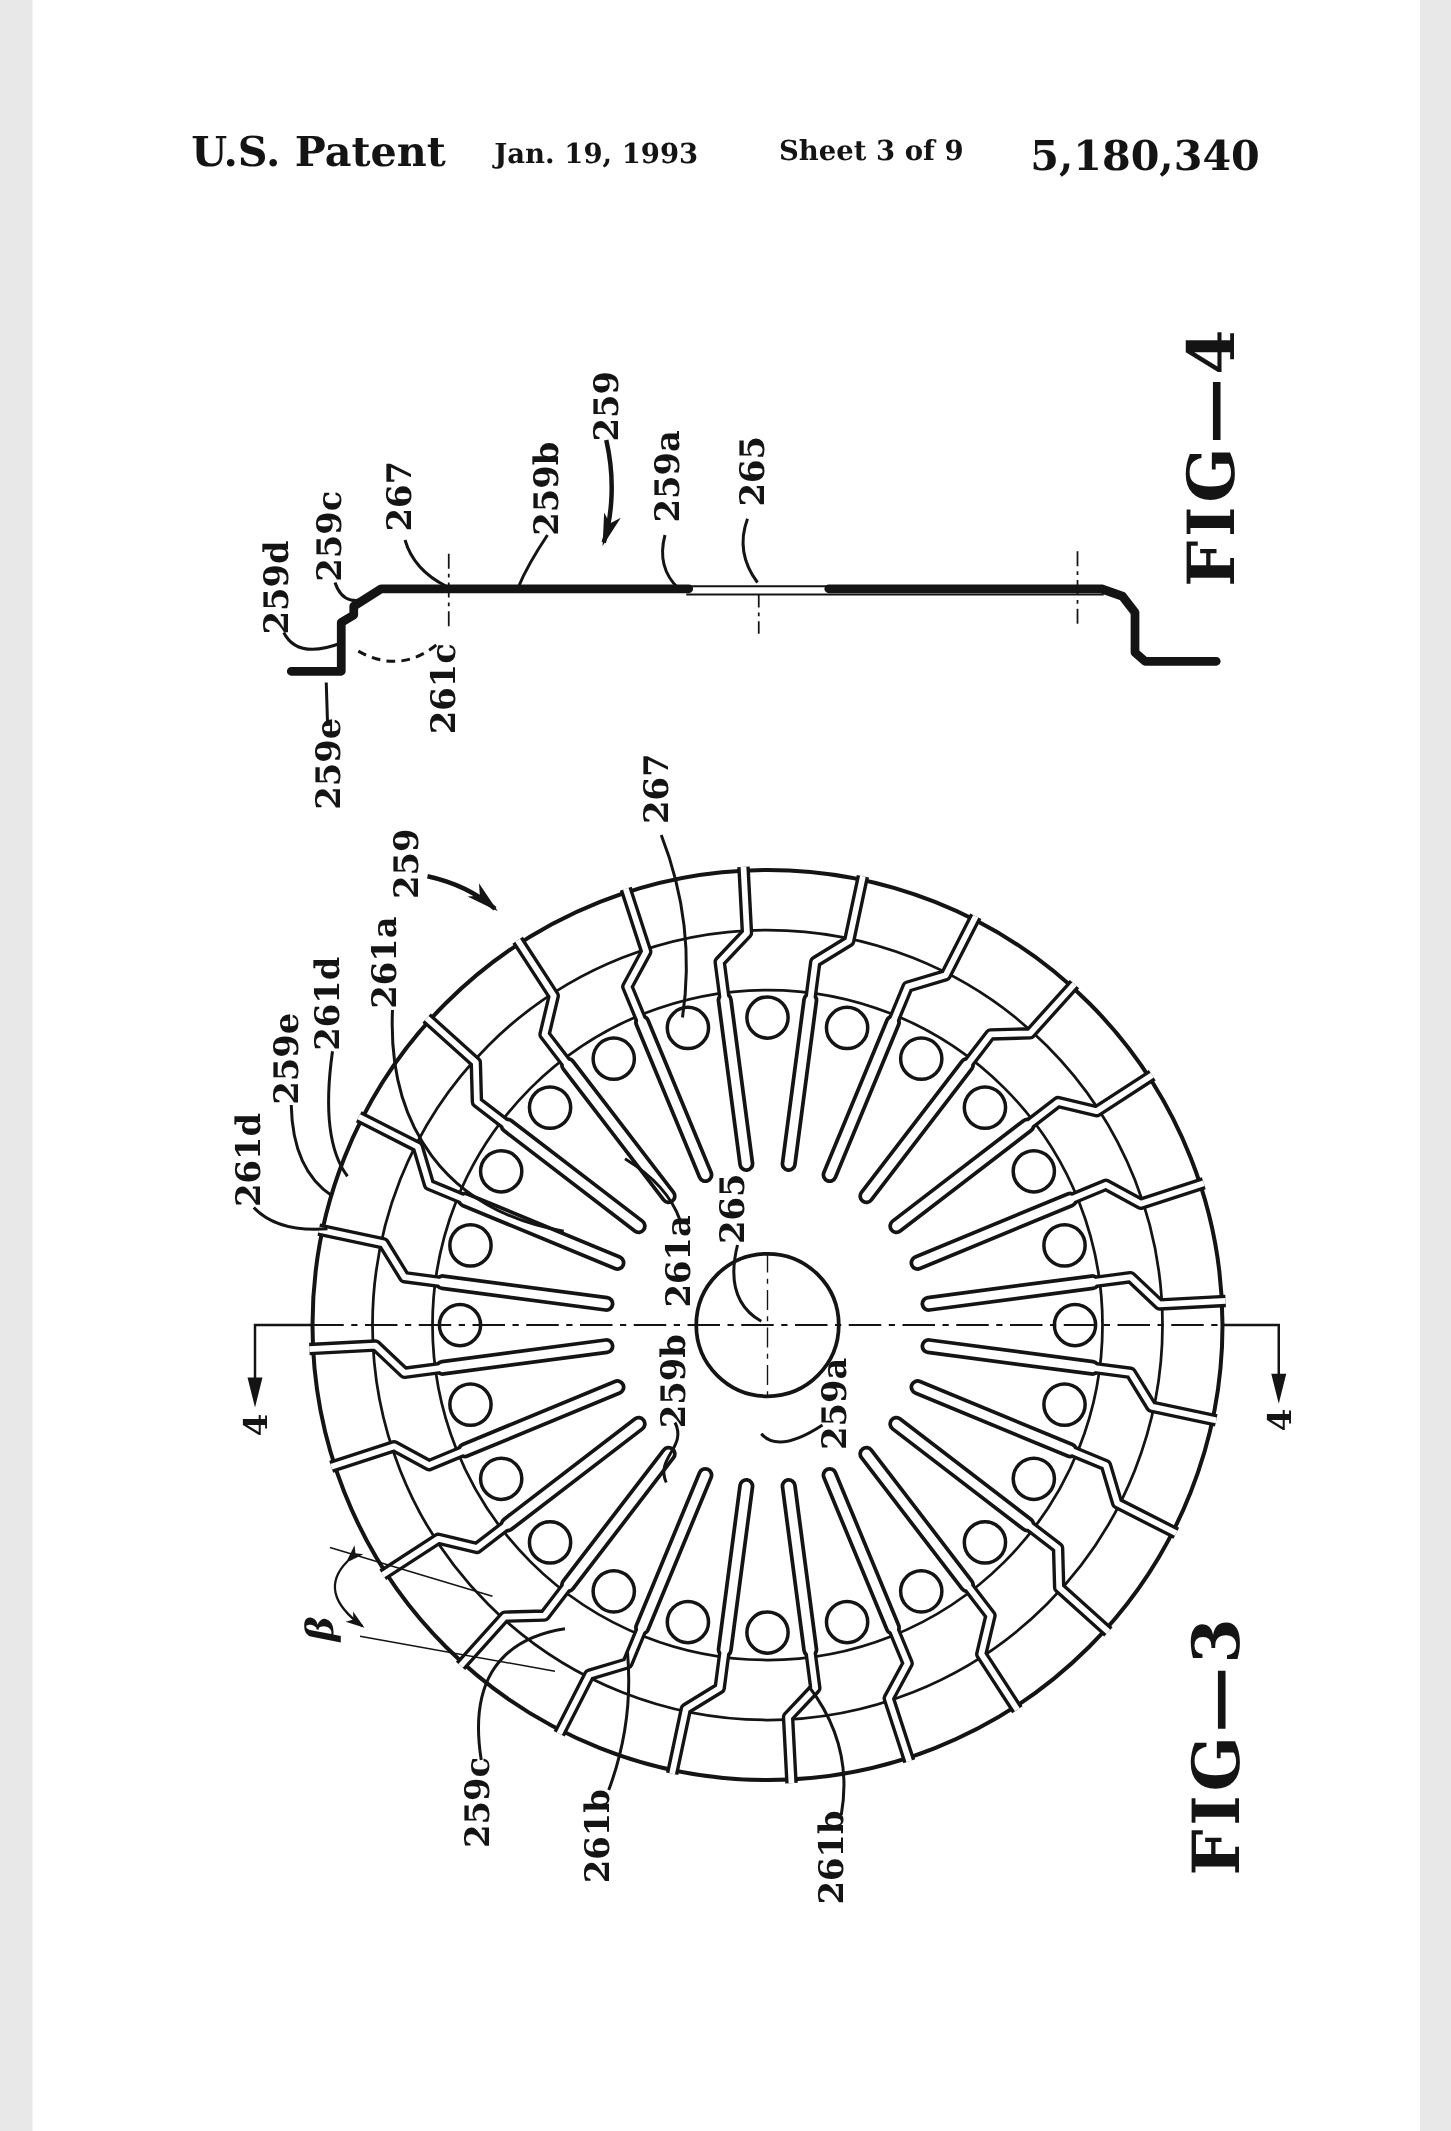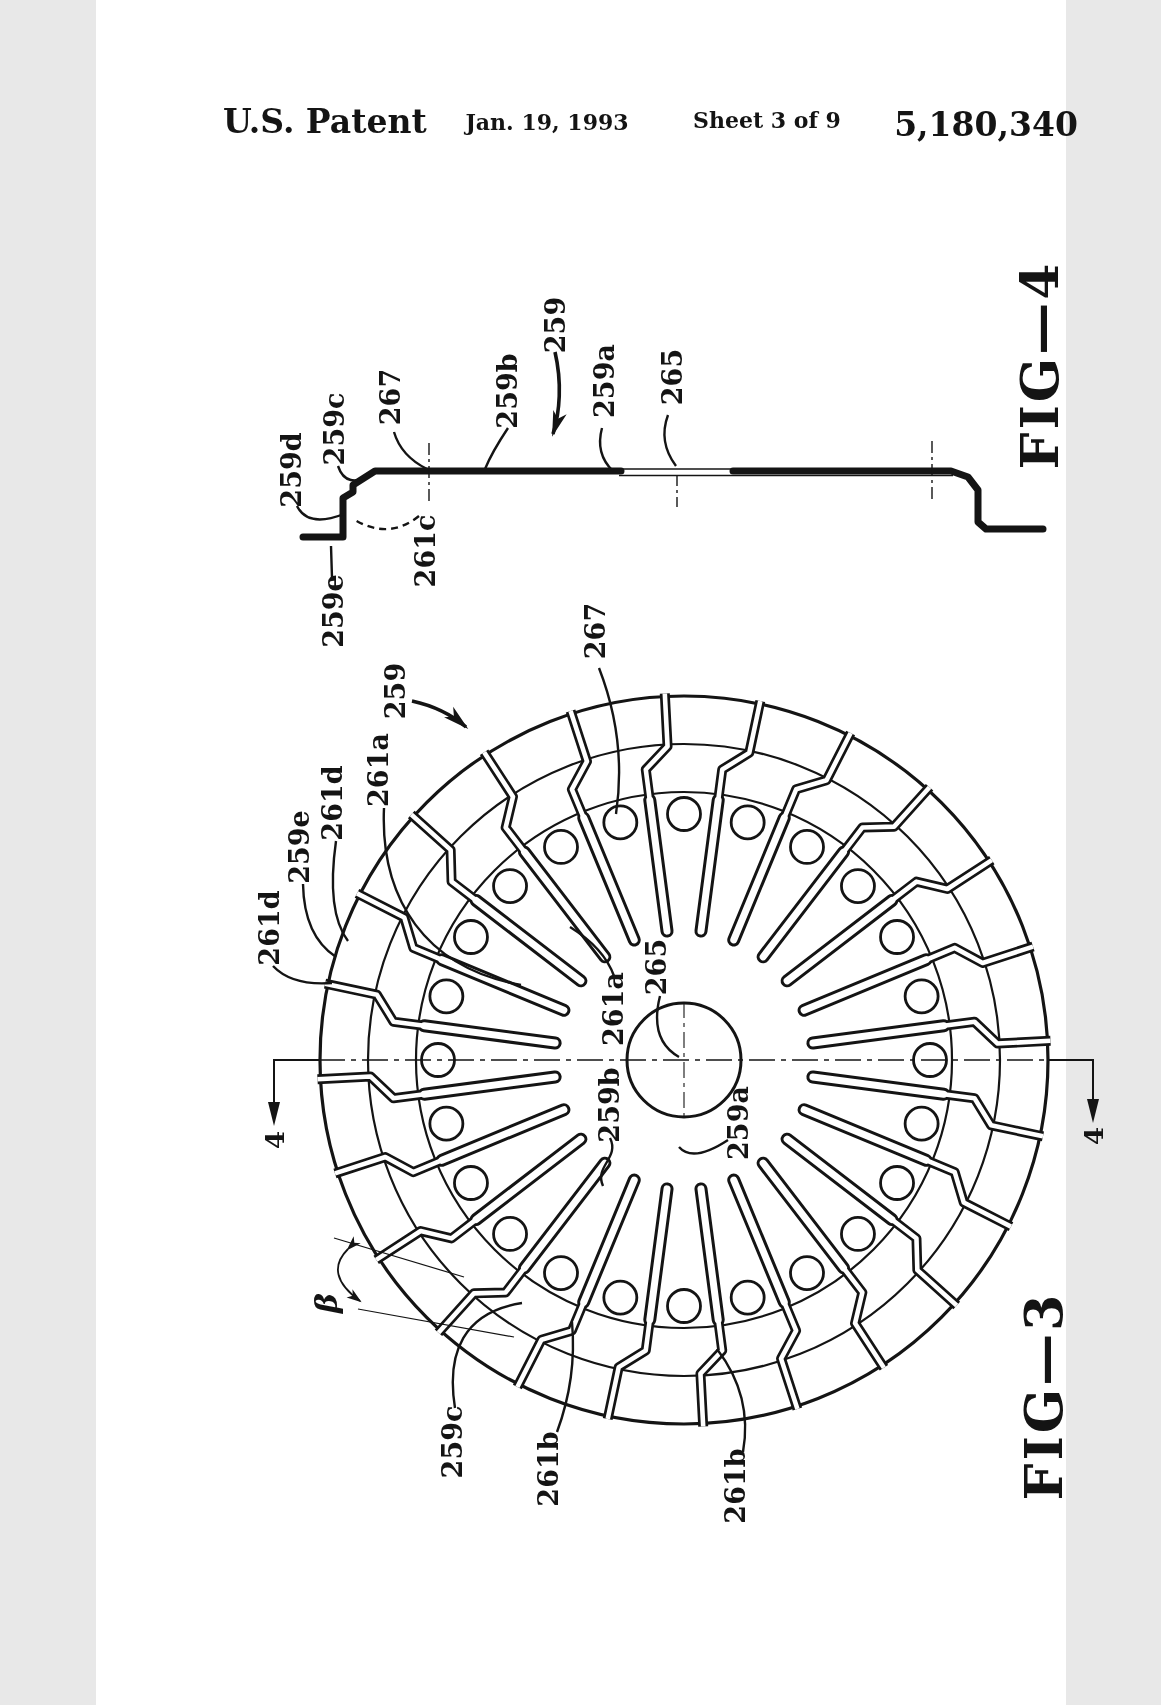--- a/index.html
+++ b/index.html
@@ -1,18 +1,18 @@
 <!DOCTYPE html>
 <html style="--ink: #141414; --bg: #ffffff;"><head>
 <meta charset="utf-8">
 <style>
   :root { --ink:#141414; --bg:#ffffff; }
   html,body { margin:0; padding:0; background:#e8e8e8; }
   .page {
-    width:970px; height:1705px; background:var(--bg); position:relative;
+    width:1110px; height:1705px; background:var(--bg); position:relative;
     margin:0 auto; font-family:"DejaVu Serif","Liberation Serif",serif;
   }
   svg { display:block; }
   .ln   { stroke:var(--ink); fill:none; }
   .fillink { fill:var(--ink); stroke:none; }
   .txt  { fill:var(--ink); font-family:"DejaVu Serif","Liberation Serif",serif; }
   .hdr-title  { font-size:33px; font-weight:bold; }
   .hdr-mid    { font-size:22px; font-weight:bold; }
   .hdr-num    { font-size:33px; font-weight:bold; }
   .lbl        { font-size:27px; font-weight:bold; text-anchor:middle; dominant-baseline:middle; }

